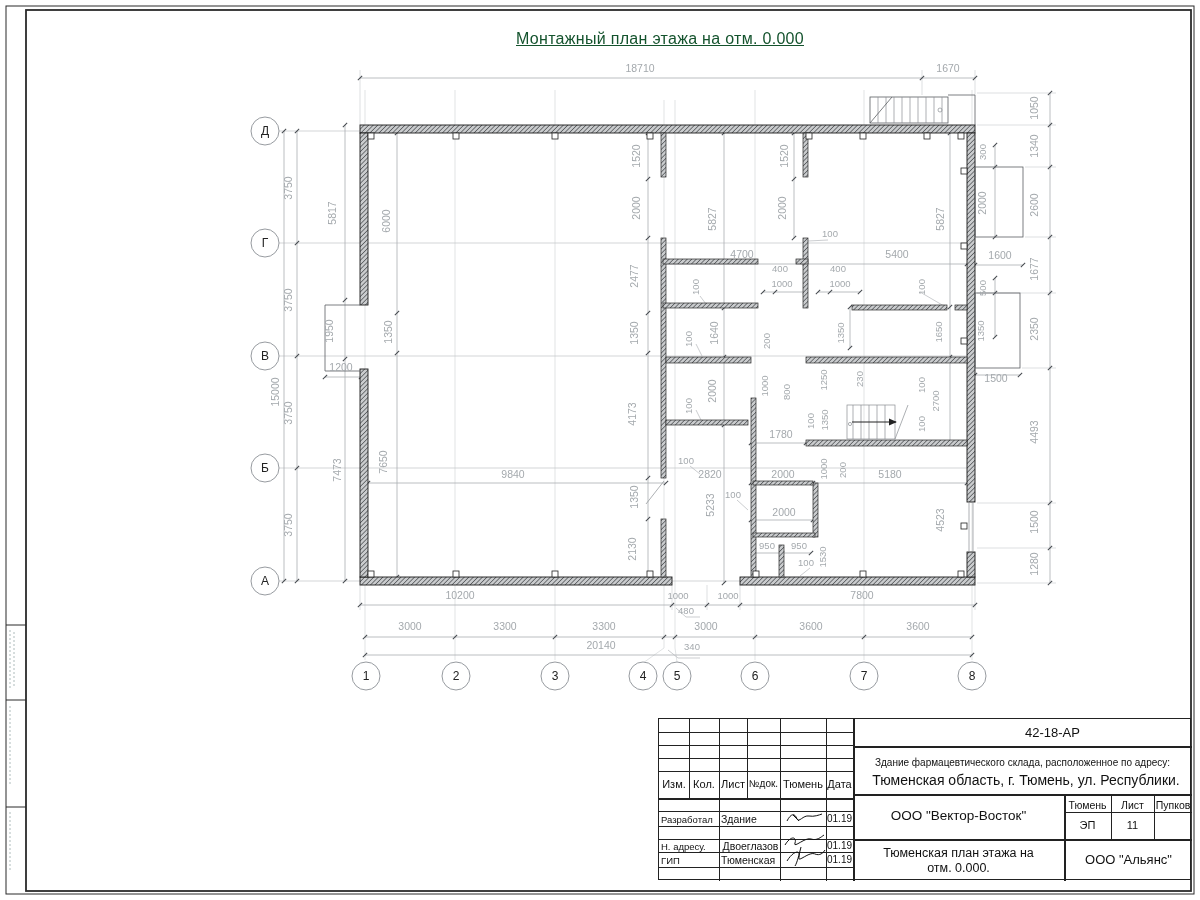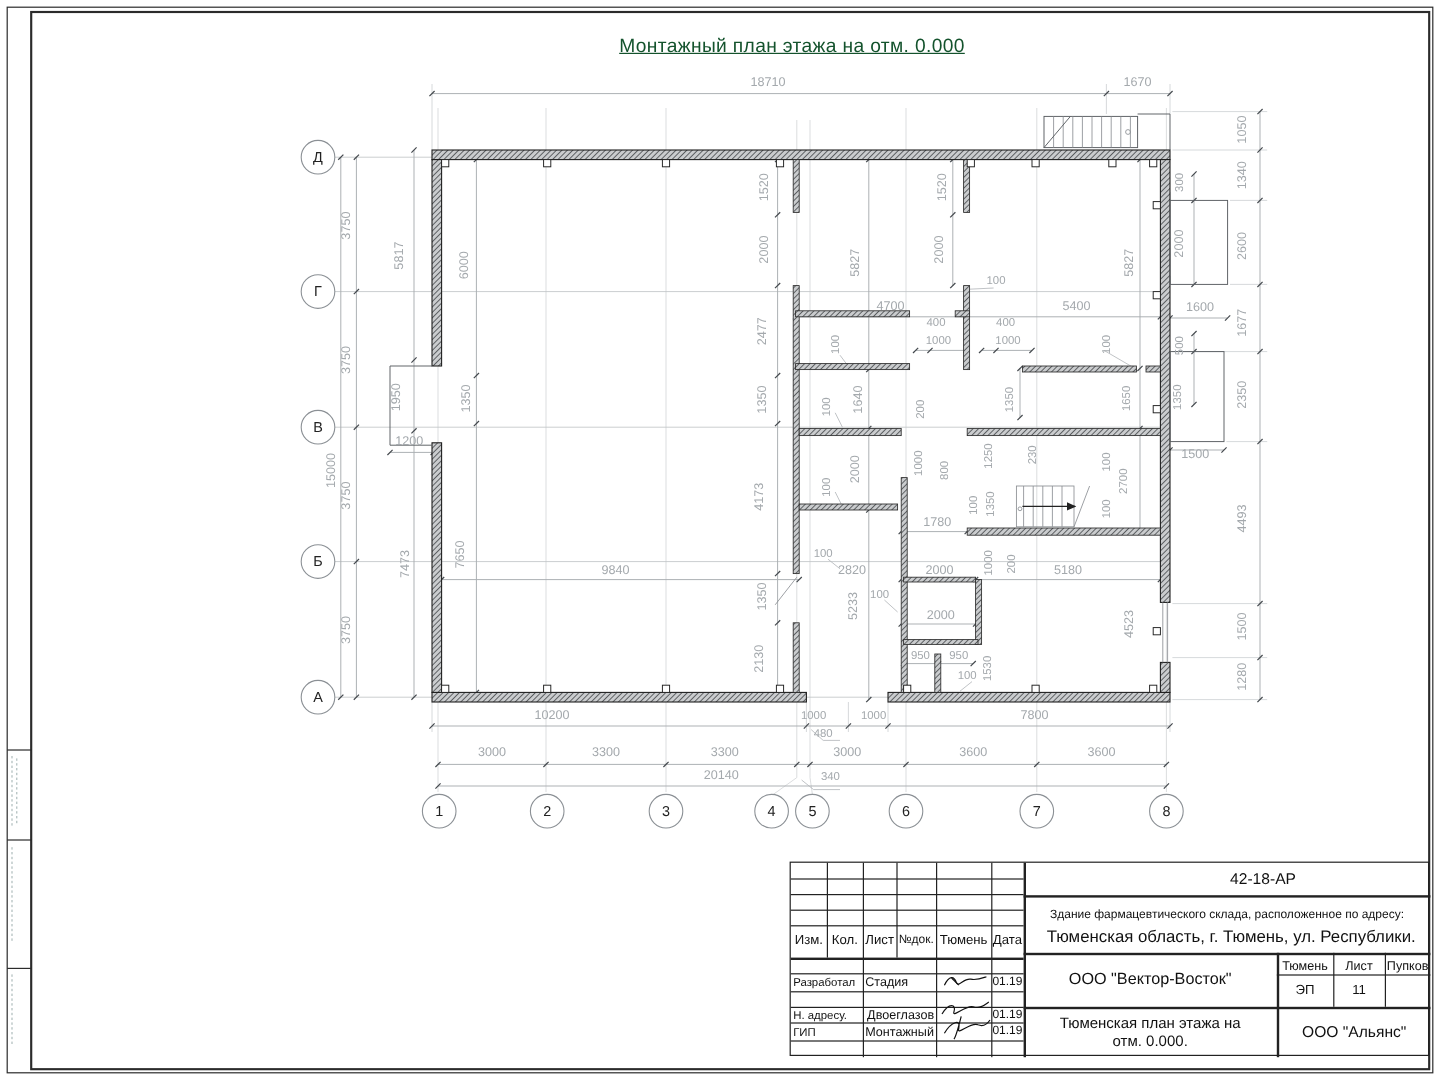--- a/index.html
+++ b/index.html
@@ -368,27 +368,27 @@
   <div class="tbl" style="left:495px;top:75px;width:1px;height:45px"></div>
 
   <div class="tbt" style="left:0;top:59px;width:30px;font-size:11px">Изм.</div>
   <div class="tbt" style="left:30px;top:59px;width:30px;font-size:11px">Кол.</div>
   <div class="tbt" style="left:60px;top:59px;width:28px;font-size:11px">Лист</div>
   <div class="tbt" style="left:88px;top:59px;width:33px;font-size:10px">№док.</div>
   <div class="tbt" style="left:121px;top:59px;width:46px;font-size:11px">Тюмень</div>
   <div class="tbt" style="left:167px;top:59px;width:27px;font-size:11px">Дата</div>
 
   <div class="tbt" style="left:2px;top:95px;width:58px;text-align:left;font-size:9.5px">Разработал</div>
-  <div class="tbt" style="left:62px;top:94px;width:59px;text-align:left;font-size:10.5px">Стадия</div>
+  <div class="tbt" style="left:62px;top:94px;width:59px;text-align:left;font-size:10.5px">Здание</div>
   <div class="tbt" style="left:167px;top:94px;width:27px;font-size:10px">01.19</div>
   <div class="tbt" style="left:2px;top:122px;width:58px;text-align:left;font-size:9.5px">Н. адресу.</div>
   <div class="tbt" style="left:62px;top:121px;width:59px;text-align:center;font-size:10.5px">Двоеглазов</div>
   <div class="tbt" style="left:167px;top:121px;width:27px;font-size:10px">01.19</div>
   <div class="tbt" style="left:2px;top:136px;width:58px;text-align:left;font-size:9.5px">ГИП</div>
-  <div class="tbt" style="left:62px;top:135px;width:59px;text-align:left;font-size:10.5px">Монтажный</div>
+  <div class="tbt" style="left:62px;top:135px;width:59px;text-align:left;font-size:10.5px">Тюменская</div>
   <div class="tbt" style="left:167px;top:135px;width:27px;font-size:10px">01.19</div>
 
   <svg class="sig" style="left:124px;top:92px" width="42" height="14" viewBox="0 0 42 14">
     <path d="M4,10 C8,2 12,2 14,8 C16,12 20,4 26,5 C31,6 36,4 39,3" stroke="#111" stroke-width="1" fill="none"></path>
     <path d="M10,4 L16,10" stroke="#111" stroke-width="1" fill="none"></path>
   </svg>
   <svg class="sig" style="left:122px;top:114px" width="46" height="34" viewBox="0 0 46 34">
     <path d="M4,12 C10,2 16,4 14,10 C12,16 24,4 30,6 C36,8 40,4 43,2" stroke="#111" stroke-width="1" fill="none"></path>
     <path d="M6,28 C12,18 20,16 18,24 C16,31 28,18 34,21 C39,23 42,20 44,17 M20,14 C18,22 16,30 14,33" stroke="#111" stroke-width="1" fill="none"></path>
   </svg>

